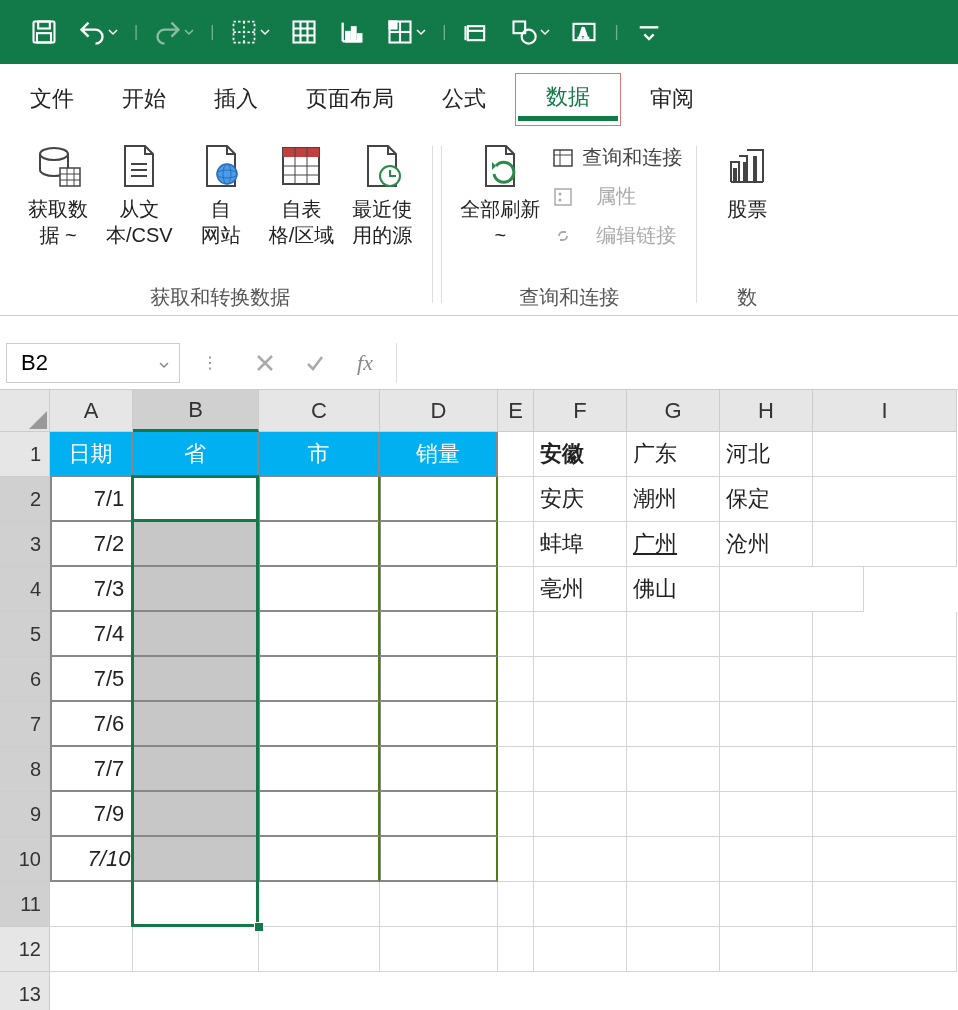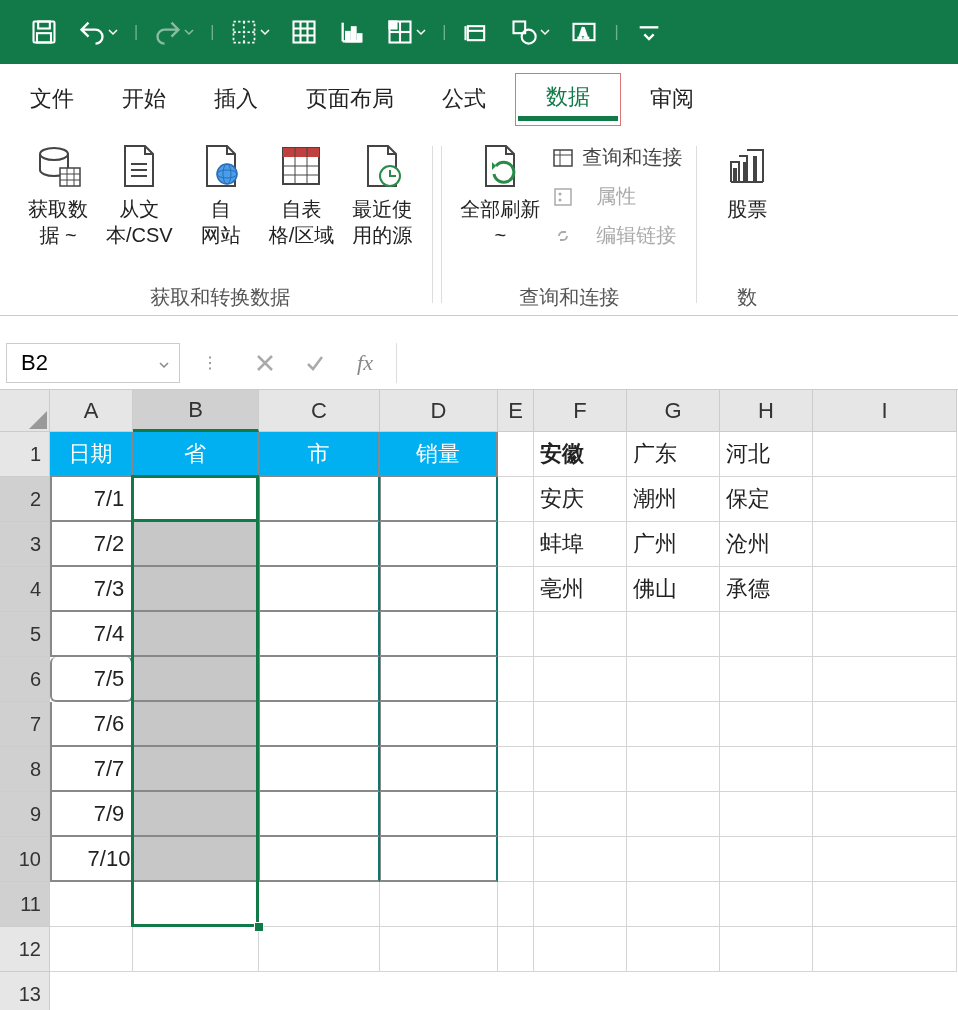--- a/index.html
+++ b/index.html
@@ -52,21 +52,21 @@
 .row-header { width: 50px; height: 45px; background: #e6e6e6; border-right: 1px solid #ccc; border-bottom: 1px solid #ccc; display: flex; align-items: center; justify-content: flex-end; padding-right: 8px; font-size: 20px; color: #333; }
 .row-header.sel { background: #d0d0d0; }
 .grid { position: relative; }
 .col-headers { display: flex; }
 .col-header { height: 42px; background: #e6e6e6; border-right: 1px solid #ccc; border-bottom: 1px solid #ccc; display: flex; align-items: center; justify-content: center; font-size: 22px; color: #333; }
 .col-header.sel { background: #d0d0d0; border-bottom: 3px solid #117a48; }
 .cells { position: relative; }
 .row { display: flex; }
 .cell { height: 45px; border-right: 1px solid #d4d4d4; border-bottom: 1px solid #d4d4d4; display: flex; align-items: center; padding: 0 6px; font-size: 22px; color: #222; }
 .cell.header-blue { background: #00b0f0; color: #fff; justify-content: center; font-weight: 400; border-right: 2px solid #888; border-bottom: 2px solid #888; }
-.cell.data-box { border-right: 2px solid #0f766e; border-bottom: 2px solid #888; border-left: 1px solid #888; justify-content: center; padding-left: 41px; }
+.cell.data-box { border-right: 2px solid #4d7c0f; border-bottom: 2px solid #888; border-left: 1px solid #888; justify-content: center; padding-left: 41px; }
 .cell.data-box.first-col { border-left: 2px solid #888; }
 .cell.selected { background: #c7c7c7; }
 .selection-border { position: absolute; border: 3px solid #117a48; pointer-events: none; }
 .selection-handle { position: absolute; width: 10px; height: 10px; background: #117a48; border: 1px solid #fff; }
 .active-cell-overlay { position: absolute; background: #fff; border: 3px solid #117a48; pointer-events: none; }
 
 .colA { width: 83px; } .colB { width: 126px; } .colC { width: 121px; } .colD { width: 118px; } .colE { width: 36px; } .colF { width: 93px; } .colG { width: 93px; } .colH { width: 93px; } .colI { width: 144px; }
 </style>
 </head>
 <body>
@@ -387,48 +387,47 @@
           <div class="cell colH" style="width: 93px;">保定</div>
           <div class="cell colI" style="width: 144px;"></div>
         </div>
         <div class="row">
           <div class="cell colA data-box first-col" style="width: 83px;">7/2</div>
           <div class="cell colB data-box selected" style="width: 126px;"></div>
           <div class="cell colC data-box" style="width: 121px;"></div>
           <div class="cell colD data-box" style="width: 118px;"></div>
           <div class="cell colE" style="width: 36px;"></div>
           <div class="cell colF" style="width: 93px;">蚌埠</div>
-          <div class="cell colG" style="width: 93px;">广州</div>
+          <div class="cell colG" style="width: 93px; text-decoration: underline;">广州</div>
           <div class="cell colH" style="width: 93px;">沧州</div>
           <div class="cell colI" style="width: 144px;"></div>
         </div>
         <div class="row">
           <div class="cell colA data-box first-col" style="width: 83px;">7/3</div>
           <div class="cell colB data-box selected" style="width: 126px;"></div>
           <div class="cell colC data-box" style="width: 121px;"></div>
           <div class="cell colD data-box" style="width: 118px;"></div>
           <div class="cell colE" style="width: 36px;"></div>
           <div class="cell colF" style="width: 93px;">亳州</div>
           <div class="cell colG" style="width: 93px;">佛山</div>
-          <div class="cell colH" style="width: 93px;">承德</div>
           <div class="cell colI" style="width: 144px;"></div>
         </div>
         <div class="row">
           <div class="cell colA data-box first-col" style="width: 83px;">7/4</div>
           <div class="cell colB data-box selected" style="width: 126px;"></div>
           <div class="cell colC data-box" style="width: 121px;"></div>
           <div class="cell colD data-box" style="width: 118px;"></div>
           <div class="cell colE" style="width: 36px;"></div>
           <div class="cell colF" style="width: 93px;"></div>
           <div class="cell colG" style="width: 93px;"></div>
           <div class="cell colH" style="width: 93px;"></div>
           <div class="cell colI" style="width: 144px;"></div>
         </div>
         <div class="row">
-          <div class="cell colA data-box first-col" style="width: 83px; border-radius: 6px;">7/5</div>
+          <div class="cell colA data-box first-col" style="width: 83px;">7/5</div>
           <div class="cell colB data-box selected" style="width: 126px;"></div>
           <div class="cell colC data-box" style="width: 121px;"></div>
           <div class="cell colD data-box" style="width: 118px;"></div>
           <div class="cell colE" style="width: 36px;"></div>
           <div class="cell colF" style="width: 93px;"></div>
           <div class="cell colG" style="width: 93px;"></div>
           <div class="cell colH" style="width: 93px;"></div>
           <div class="cell colI" style="width: 144px;"></div>
         </div>
         <div class="row">
@@ -458,21 +457,21 @@
           <div class="cell colB data-box selected" style="width: 126px;"></div>
           <div class="cell colC data-box" style="width: 121px;"></div>
           <div class="cell colD data-box" style="width: 118px;"></div>
           <div class="cell colE" style="width: 36px;"></div>
           <div class="cell colF" style="width: 93px;"></div>
           <div class="cell colG" style="width: 93px;"></div>
           <div class="cell colH" style="width: 93px;"></div>
           <div class="cell colI" style="width: 144px;"></div>
         </div>
         <div class="row">
-          <div class="cell colA data-box first-col" style="width: 83px;">7/10</div>
+          <div class="cell colA data-box first-col" style="width: 83px; font-style: italic;">7/10</div>
           <div class="cell colB data-box selected" style="width: 126px;"></div>
           <div class="cell colC data-box" style="width: 121px;"></div>
           <div class="cell colD data-box" style="width: 118px;"></div>
           <div class="cell colE" style="width: 36px;"></div>
           <div class="cell colF" style="width: 93px;"></div>
           <div class="cell colG" style="width: 93px;"></div>
           <div class="cell colH" style="width: 93px;"></div>
           <div class="cell colI" style="width: 144px;"></div>
         </div>
         <div class="row">

